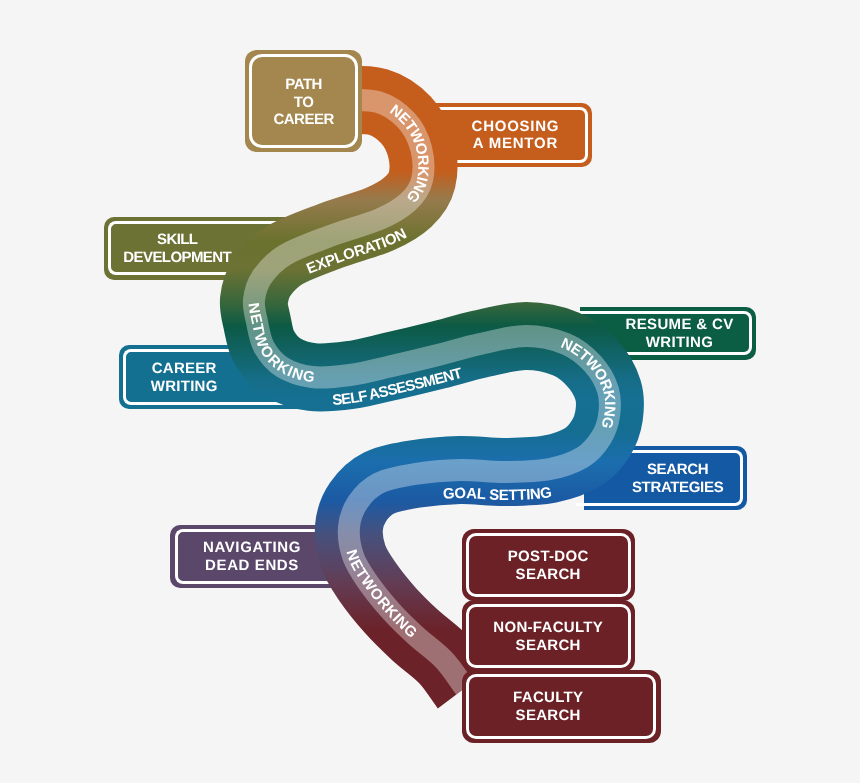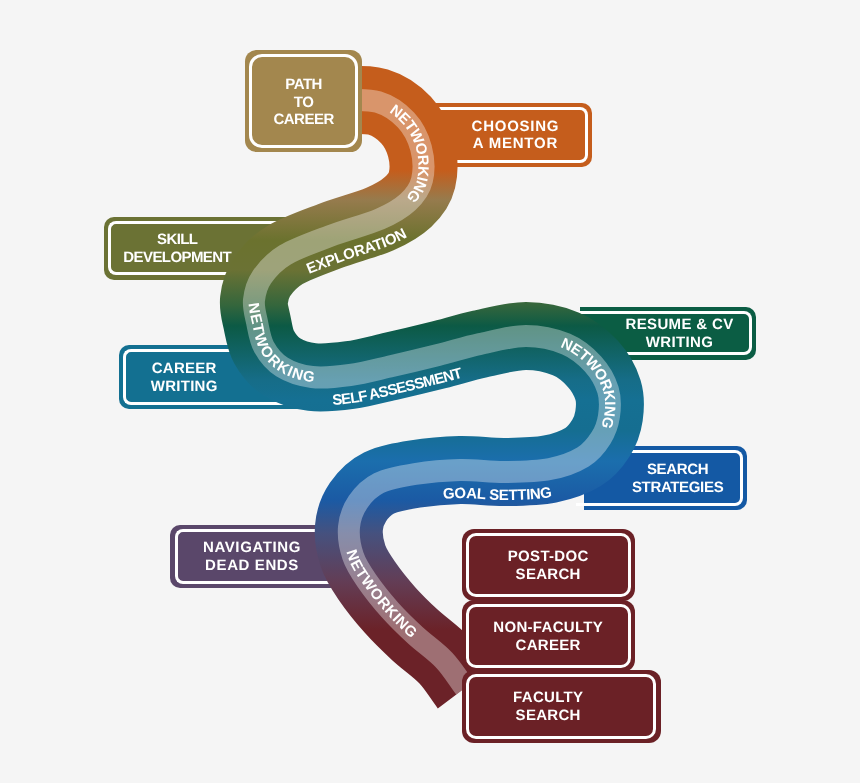--- a/index.html
+++ b/index.html
@@ -107,21 +107,21 @@
 CAREER</div>
   </div>
   <div class="box" style="left:461.5px;top:528.8px;width:173.2px;height:72.6px;background:#6b2126;border-radius:12px;">
     <div class="inner" style="left:4.2px;top:4.2px;right:4.2px;bottom:4.2px;border-radius:10.0px;"></div>
     <div class="label" style="left:86.70000000000005px;letter-spacing:0.3px;">POST-DOC
 SEARCH</div>
   </div>
   <div class="box" style="left:461.5px;top:599.5px;width:173.2px;height:72.5px;background:#6b2126;border-radius:12px;">
     <div class="inner" style="left:4.2px;top:4.2px;right:4.2px;bottom:4.2px;border-radius:10.0px;"></div>
     <div class="label" style="left:86.70000000000005px;letter-spacing:0.3px;">NON-FACULTY
-CAREER</div>
+SEARCH</div>
   </div>
   <div class="box" style="left:461.5px;top:670.3px;width:199px;height:72.4px;background:#6b2126;border-radius:12px;">
     <div class="inner" style="left:4.2px;top:4.2px;right:4.2px;bottom:4.2px;border-radius:10.0px;"></div>
     <div class="label" style="left:86.70000000000005px;letter-spacing:0.3px;">FACULTY
 SEARCH</div>
   </div>
 
 </div>
 
 </body></html>

